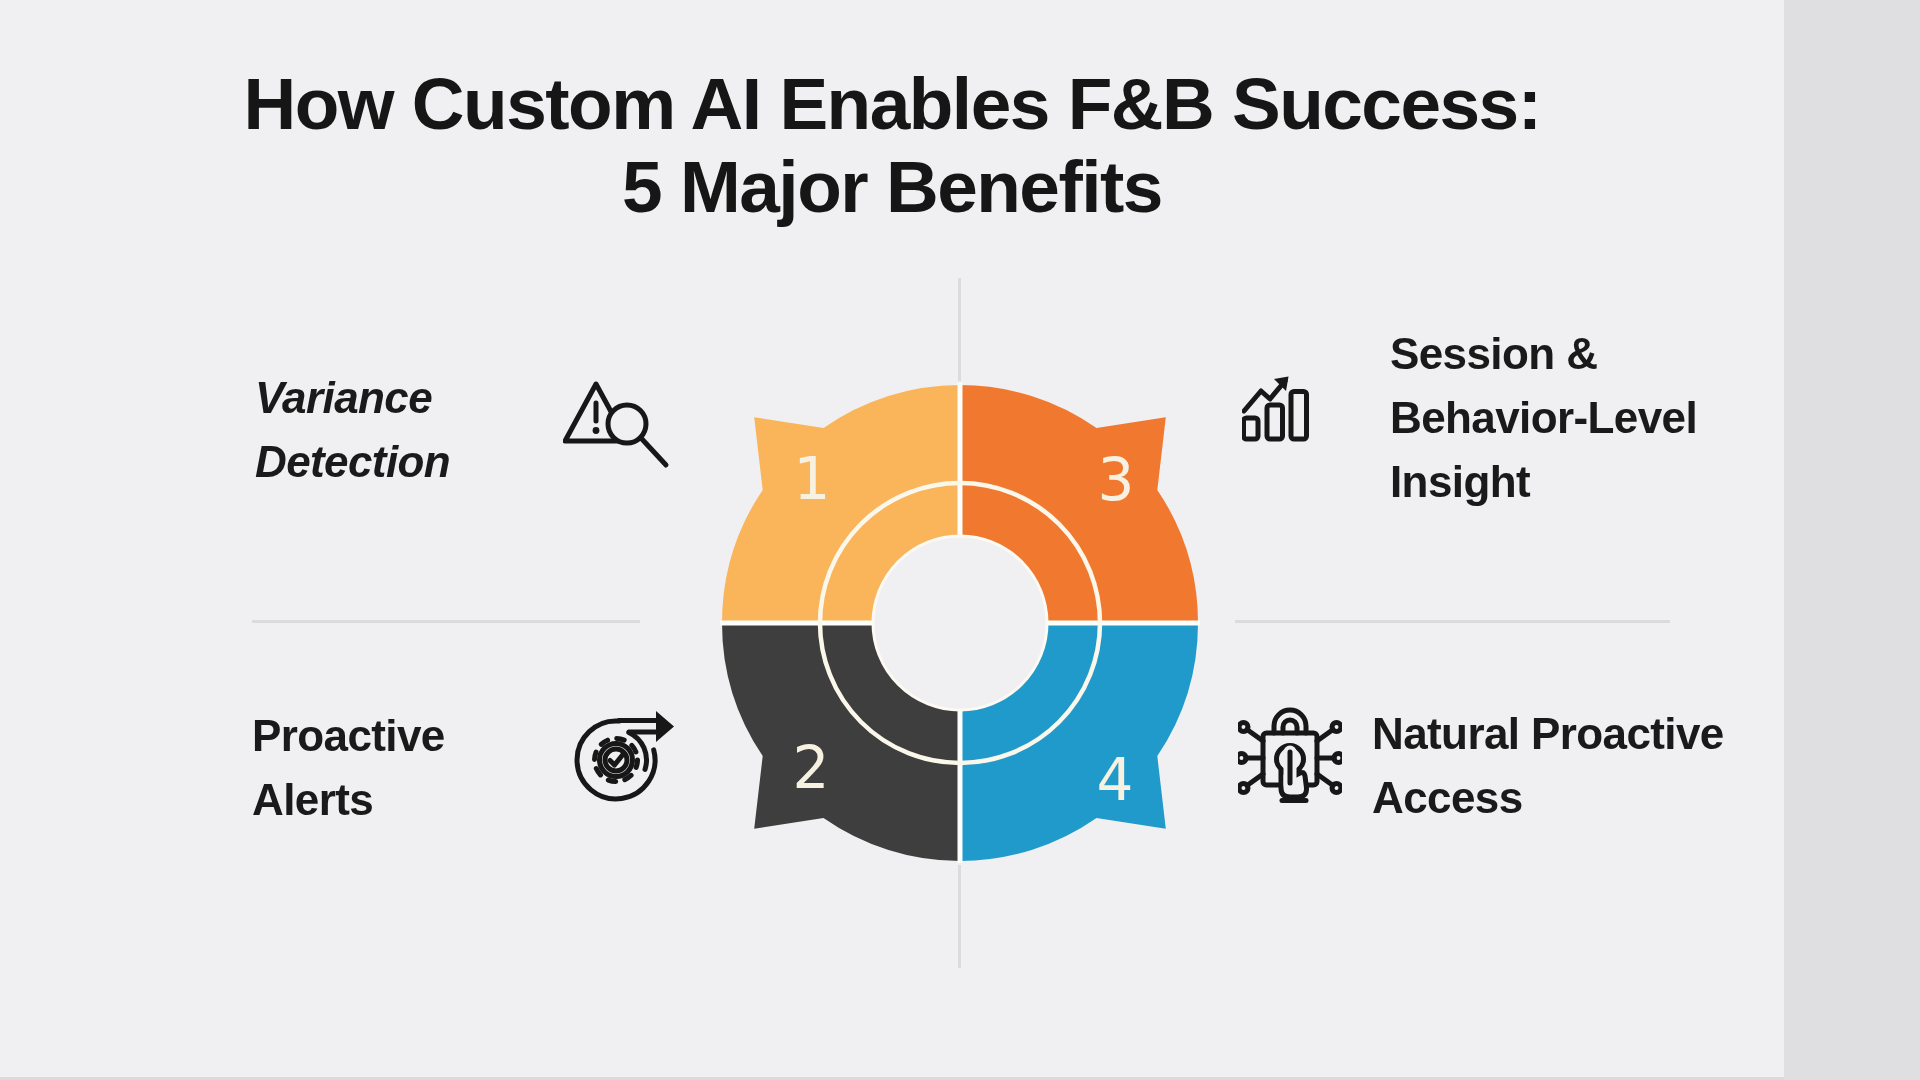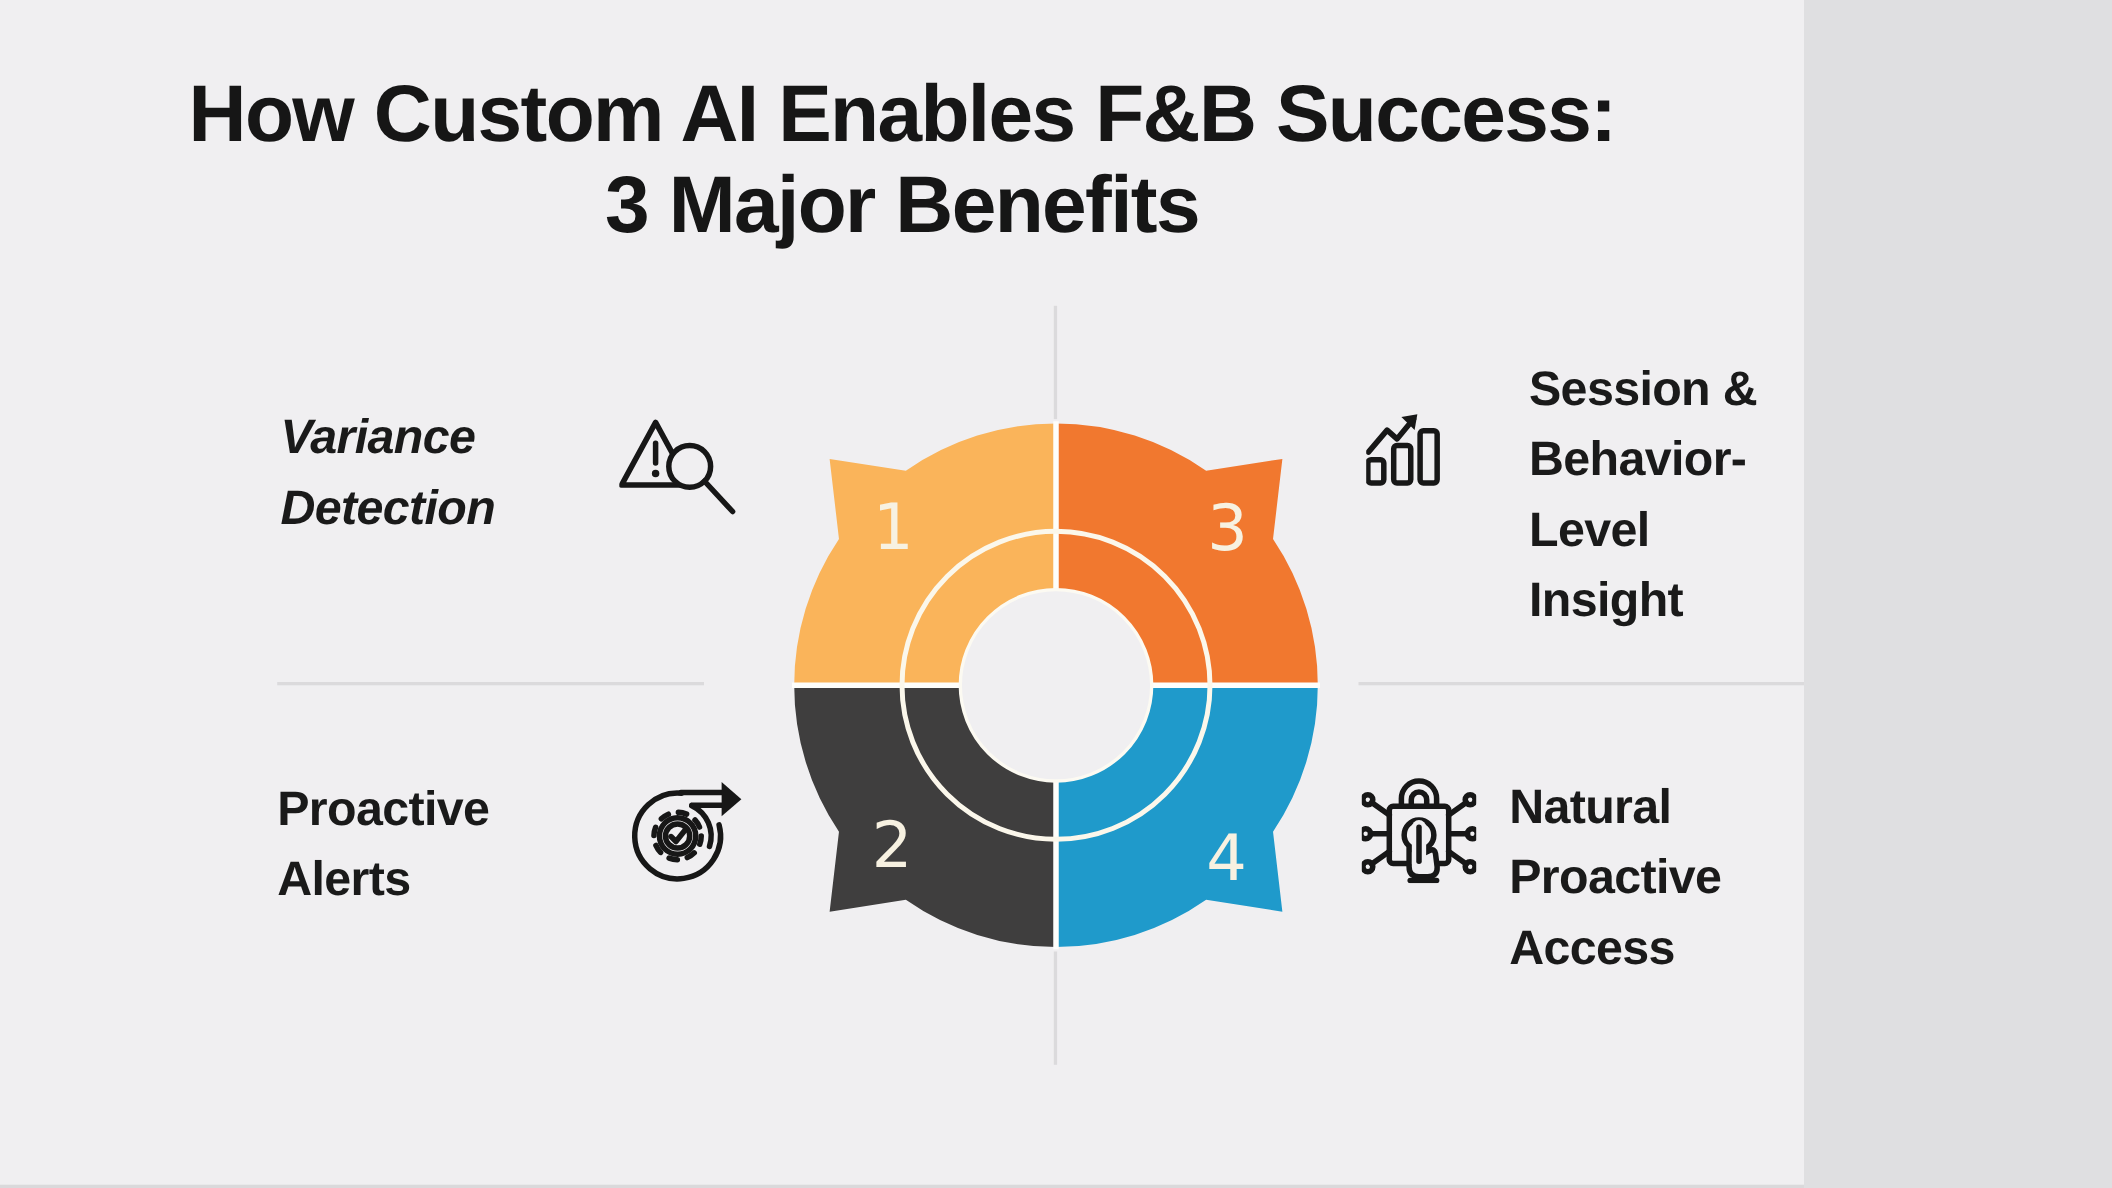--- a/index.html
+++ b/index.html
@@ -1,17 +1,17 @@
 <!DOCTYPE html>
 <html><head>
 <meta charset="utf-8">
 <style>
   html,body{margin:0;padding:0;background:#dfdfe1;}
   .canvas{
-    position:relative;width:1640px;height:1080px;overflow:hidden;
+    position:relative;width:1784px;height:1080px;overflow:hidden;
     background:#F0EFF1;
     font-family:"Liberation Sans",sans-serif;
   }
   .title{
     position:absolute;top:62px;left:0;width:100%;
     text-align:center;color:#161616;
     font-weight:700;font-size:73px;line-height:83px;letter-spacing:-1.5px;
   }
   .benefit-label{
     position:absolute;color:#1a1a1a;white-space:pre-line;
@@ -31,21 +31,21 @@
   .ic-fill{fill:#171717;stroke:none;}
   .ic-bg{fill:#F0EFF1;}
 </style>
 </head>
 <body>
 
 <div class="canvas">
 
   <div class="title">
     <div>How Custom AI Enables F&amp;B Success:</div>
-    <div>3 Major Benefits</div>
+    <div>5 Major Benefits</div>
   </div>
 
   <div class="guide v" style="left:958px;top:278px;height:103px;"></div>
   <div class="guide v" style="left:958px;top:865px;height:103px;"></div>
   <div class="guide h" style="left:252px;top:620px;width:388px;"></div>
   <div class="guide h" style="left:1235px;top:620px;width:435px;"></div>
 
   <svg class="donut-svg" width="600" height="600" viewBox="-300 -300 600 600">
 
     <path d="M -238,0 A 238,238 0 0 1 -197.3,-133.1 L -205.8,-205.8 L -136.5,-195 A 238,238 0 0 1 0,-238 L 0,-87 A 87,87 0 0 0 -87,0 Z" fill="#FAB45A"></path>

